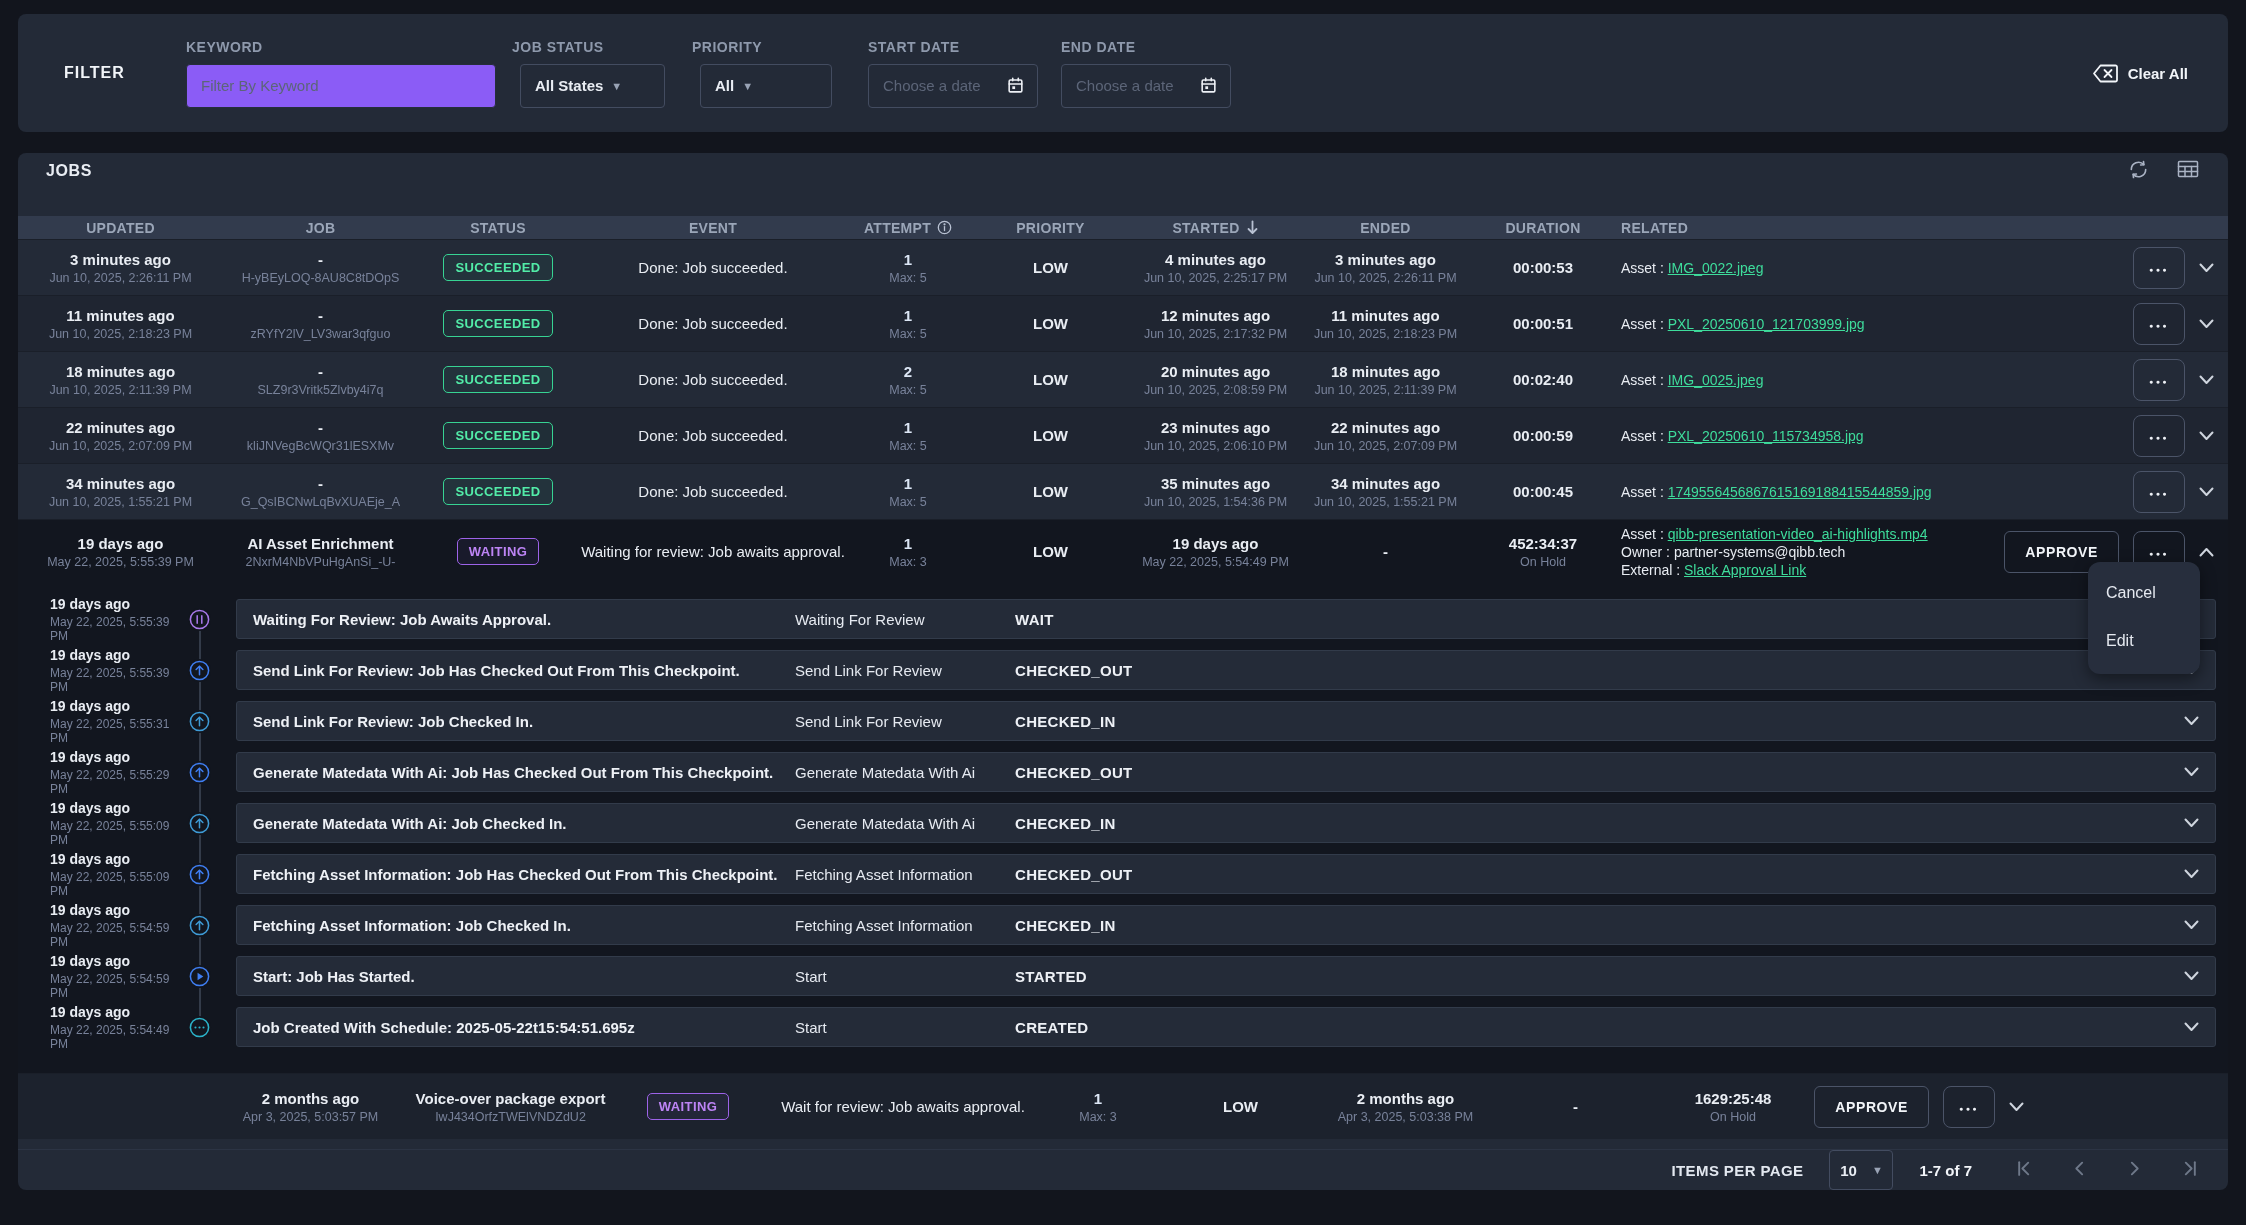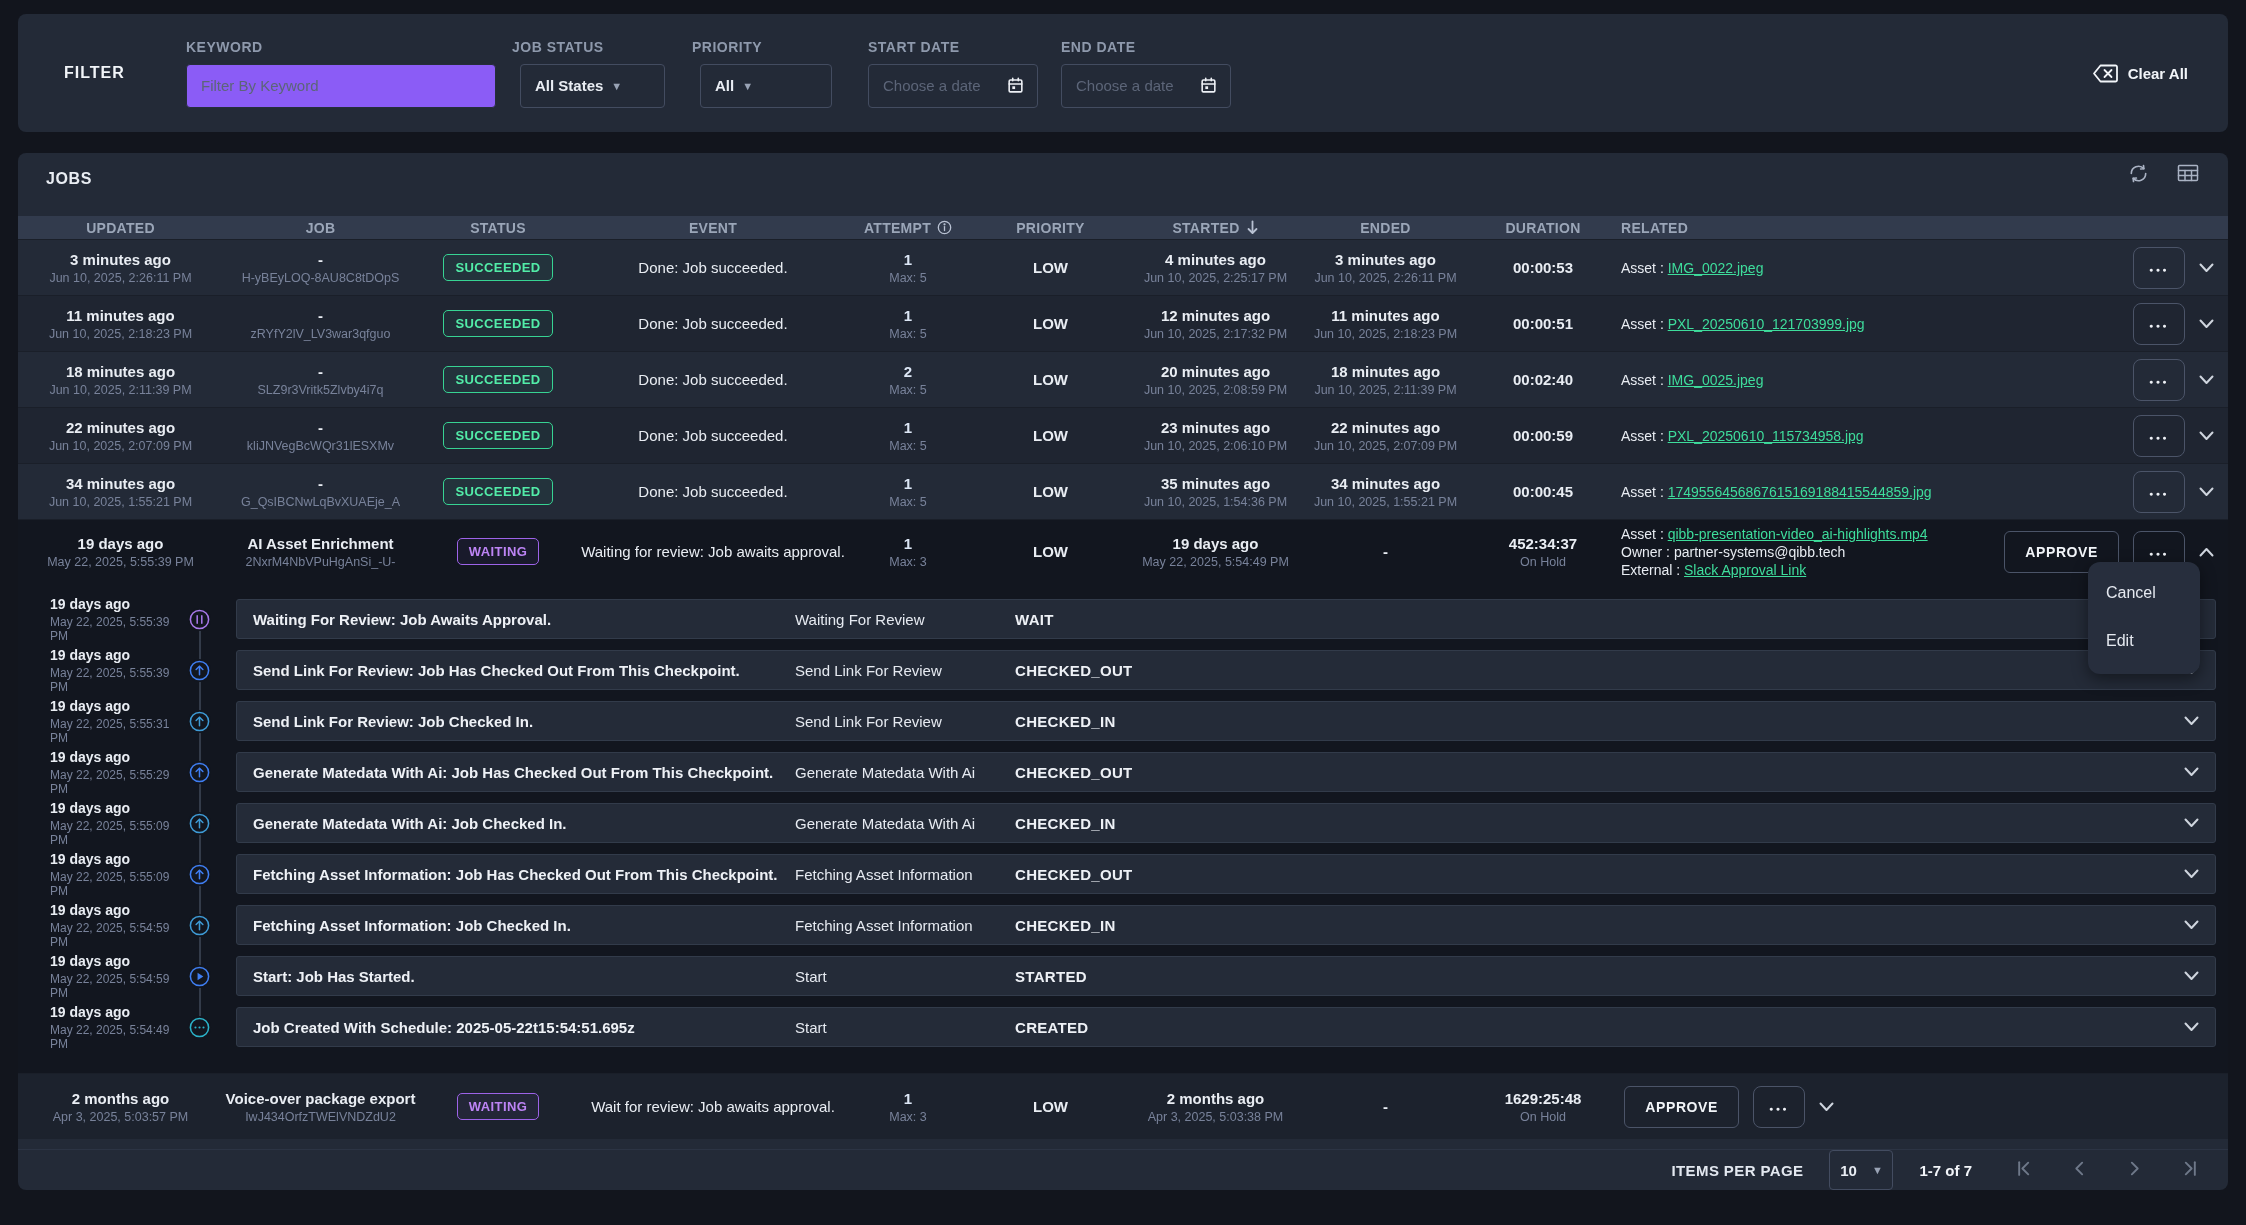--- a/index.html
+++ b/index.html
@@ -19,38 +19,38 @@
   .selectbox { border:1px solid #434c60; padding:0 1px 0 14px; justify-content:flex-start; cursor:pointer; color:#e9edf3; font-weight:600;margin-left:8px; }
   .datebox { border:1px solid #434c60; width:170px; padding:0 12px 0 14px; justify-content:space-between; cursor:pointer; }
   .datebox .ph { color:#5c6578; }
   .caret { color:#99a3b5; font-size:11px; margin-left:8px; }
   .cal { color:#eef1f6; display:flex; }
   .clear-all { margin-left:auto; display:flex; align-items:center; gap:9px; font-size:15px; font-weight:bold; color:#f2f5f9; cursor:pointer; background:none; border:none; }
   .clear-all .ico { display:flex; color:#f2f5f9; }
 
   
   .jobs-panel { margin-top:21px; height:1037px; overflow:hidden; display:flex; flex-direction:column; }
-  .jobs-head { height:50px; display:flex; align-items:flex-end; padding:0 28px; }
+  .jobs-head { height:50px; display:flex; align-items:center; padding:0 28px; }
   .jobs-title { font-size:16px; font-weight:bold; letter-spacing:.6px; }
   .head-icons { margin-left:auto; display:flex; gap:26px; color:#aab3c4; }
   .head-icons .hbtn { background:none; border:none; color:#aab3c4; cursor:pointer; display:flex; }
 
   .thead { height:32px; background:#323b4d; display:flex; align-items:center; font-size:14px; font-weight:bold; color:#9ba6b8; letter-spacing:.3px;margin-top:28px; }
   .cell { text-align:center; }
   .c-updated{width:205px}.c-job{width:195px}.c-status{width:160px}.c-event{width:270px}
   .c-attempt{width:120px}.c-priority{width:165px}.c-started{width:165px}.c-ended{width:175px}
   .c-duration{width:140px}.c-related{flex:1; text-align:left; padding-left:8px}
   .c-actions{width:235px; display:flex; align-items:center; justify-content:flex-end; gap:14px; padding-right:14px;}
   .hcell-inner { display:inline-flex; align-items:center; gap:6px; }
   .info-ico,.sort-ico { display:inline-flex; color:#b8c1d2; }
 
   .job-row { display:flex; align-items:center; min-height:56px; border-top:1px solid #1a1f29; }
   .job-row.alt { background:#1f2531; }
   .job-row.waiting-expanded { background:#12161f; min-height:64px; }
-  .job-row.waiting-bottom { background:#1c222d; min-height:66px; }
+  .job-row.waiting-bottom { background:#1c222d; min-height:66px;justify-content:center; }
   .primary { font-size:15px; font-weight:600; color:#e9edf3; }
   .secondary { font-size:12.5px; color:#78829a; margin-top:3px; }
   .event-text { font-size:15px; color:#e9edf3; }
   .attempt-num { font-size:15px; font-weight:600; color:#dce6f5; }
   .prio { font-size:15px; font-weight:600; }
   .badge { display:inline-block; padding:5px 11px; border-radius:5px; font-size:13px; font-weight:bold; letter-spacing:.4px; }
   .badge.succeeded { color:#52eca8; border:1.5px solid #37d393; background:rgba(55,211,147,.06); }
   .badge.waiting   { color:#bd84f5; border:1.5px solid #9d63e8; background:rgba(157,99,232,.06); }
   .rel-line { font-size:14px; line-height:18px; color:#e8ecf2; }
   .rel-line a { color:#3edd9c; text-decoration:underline; cursor:pointer; }

